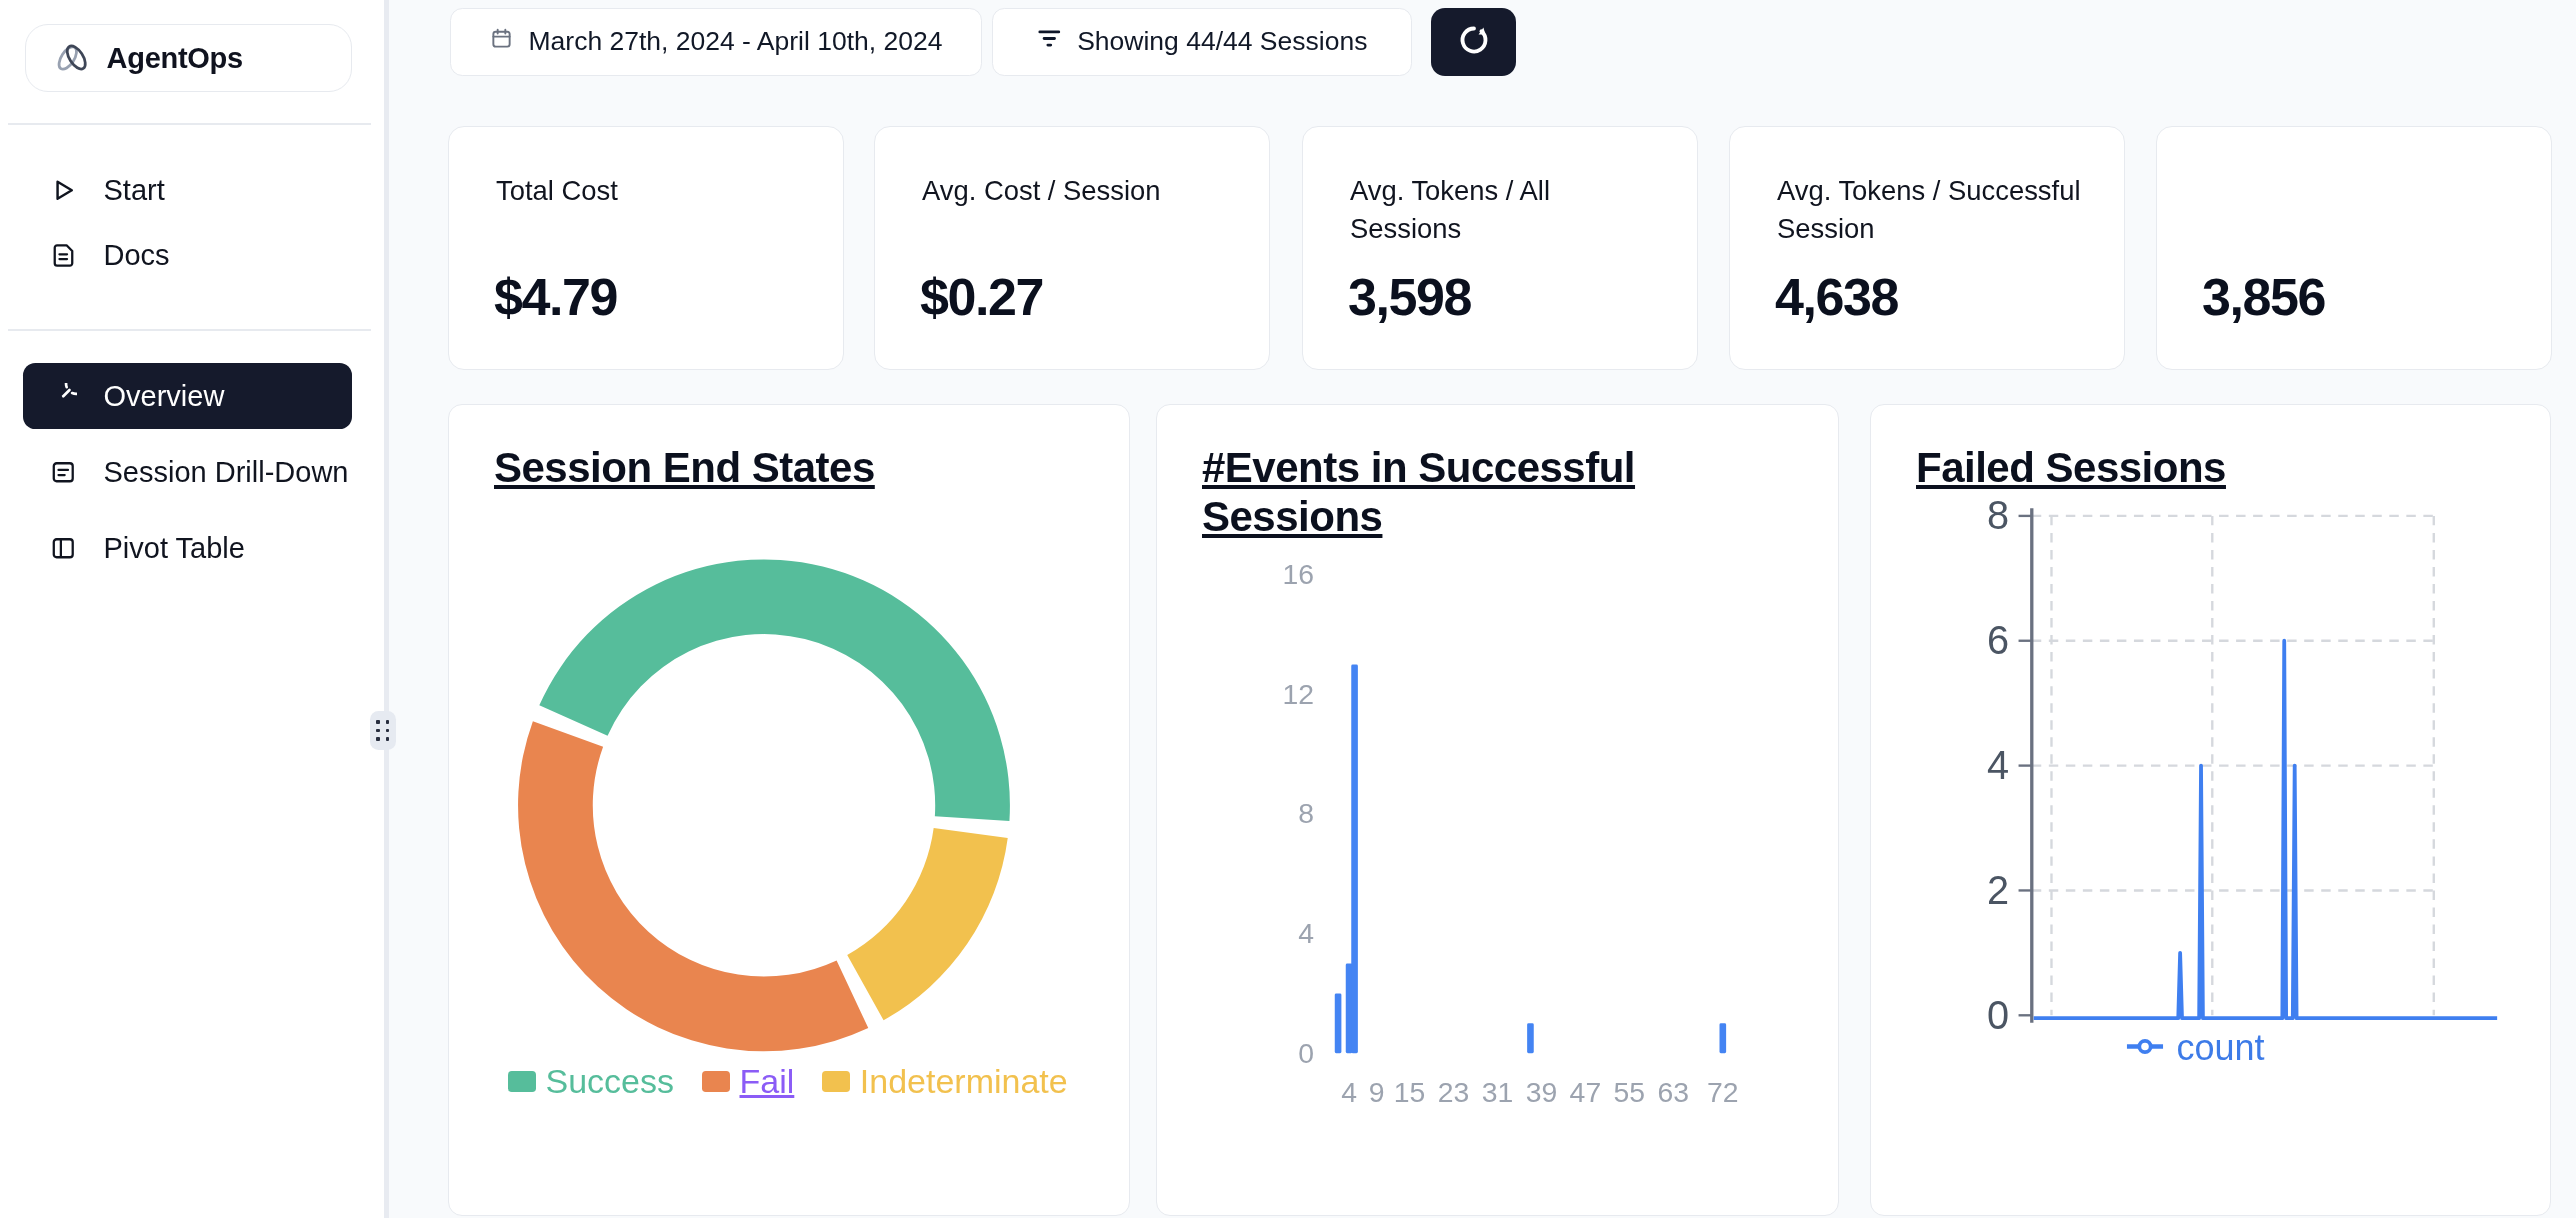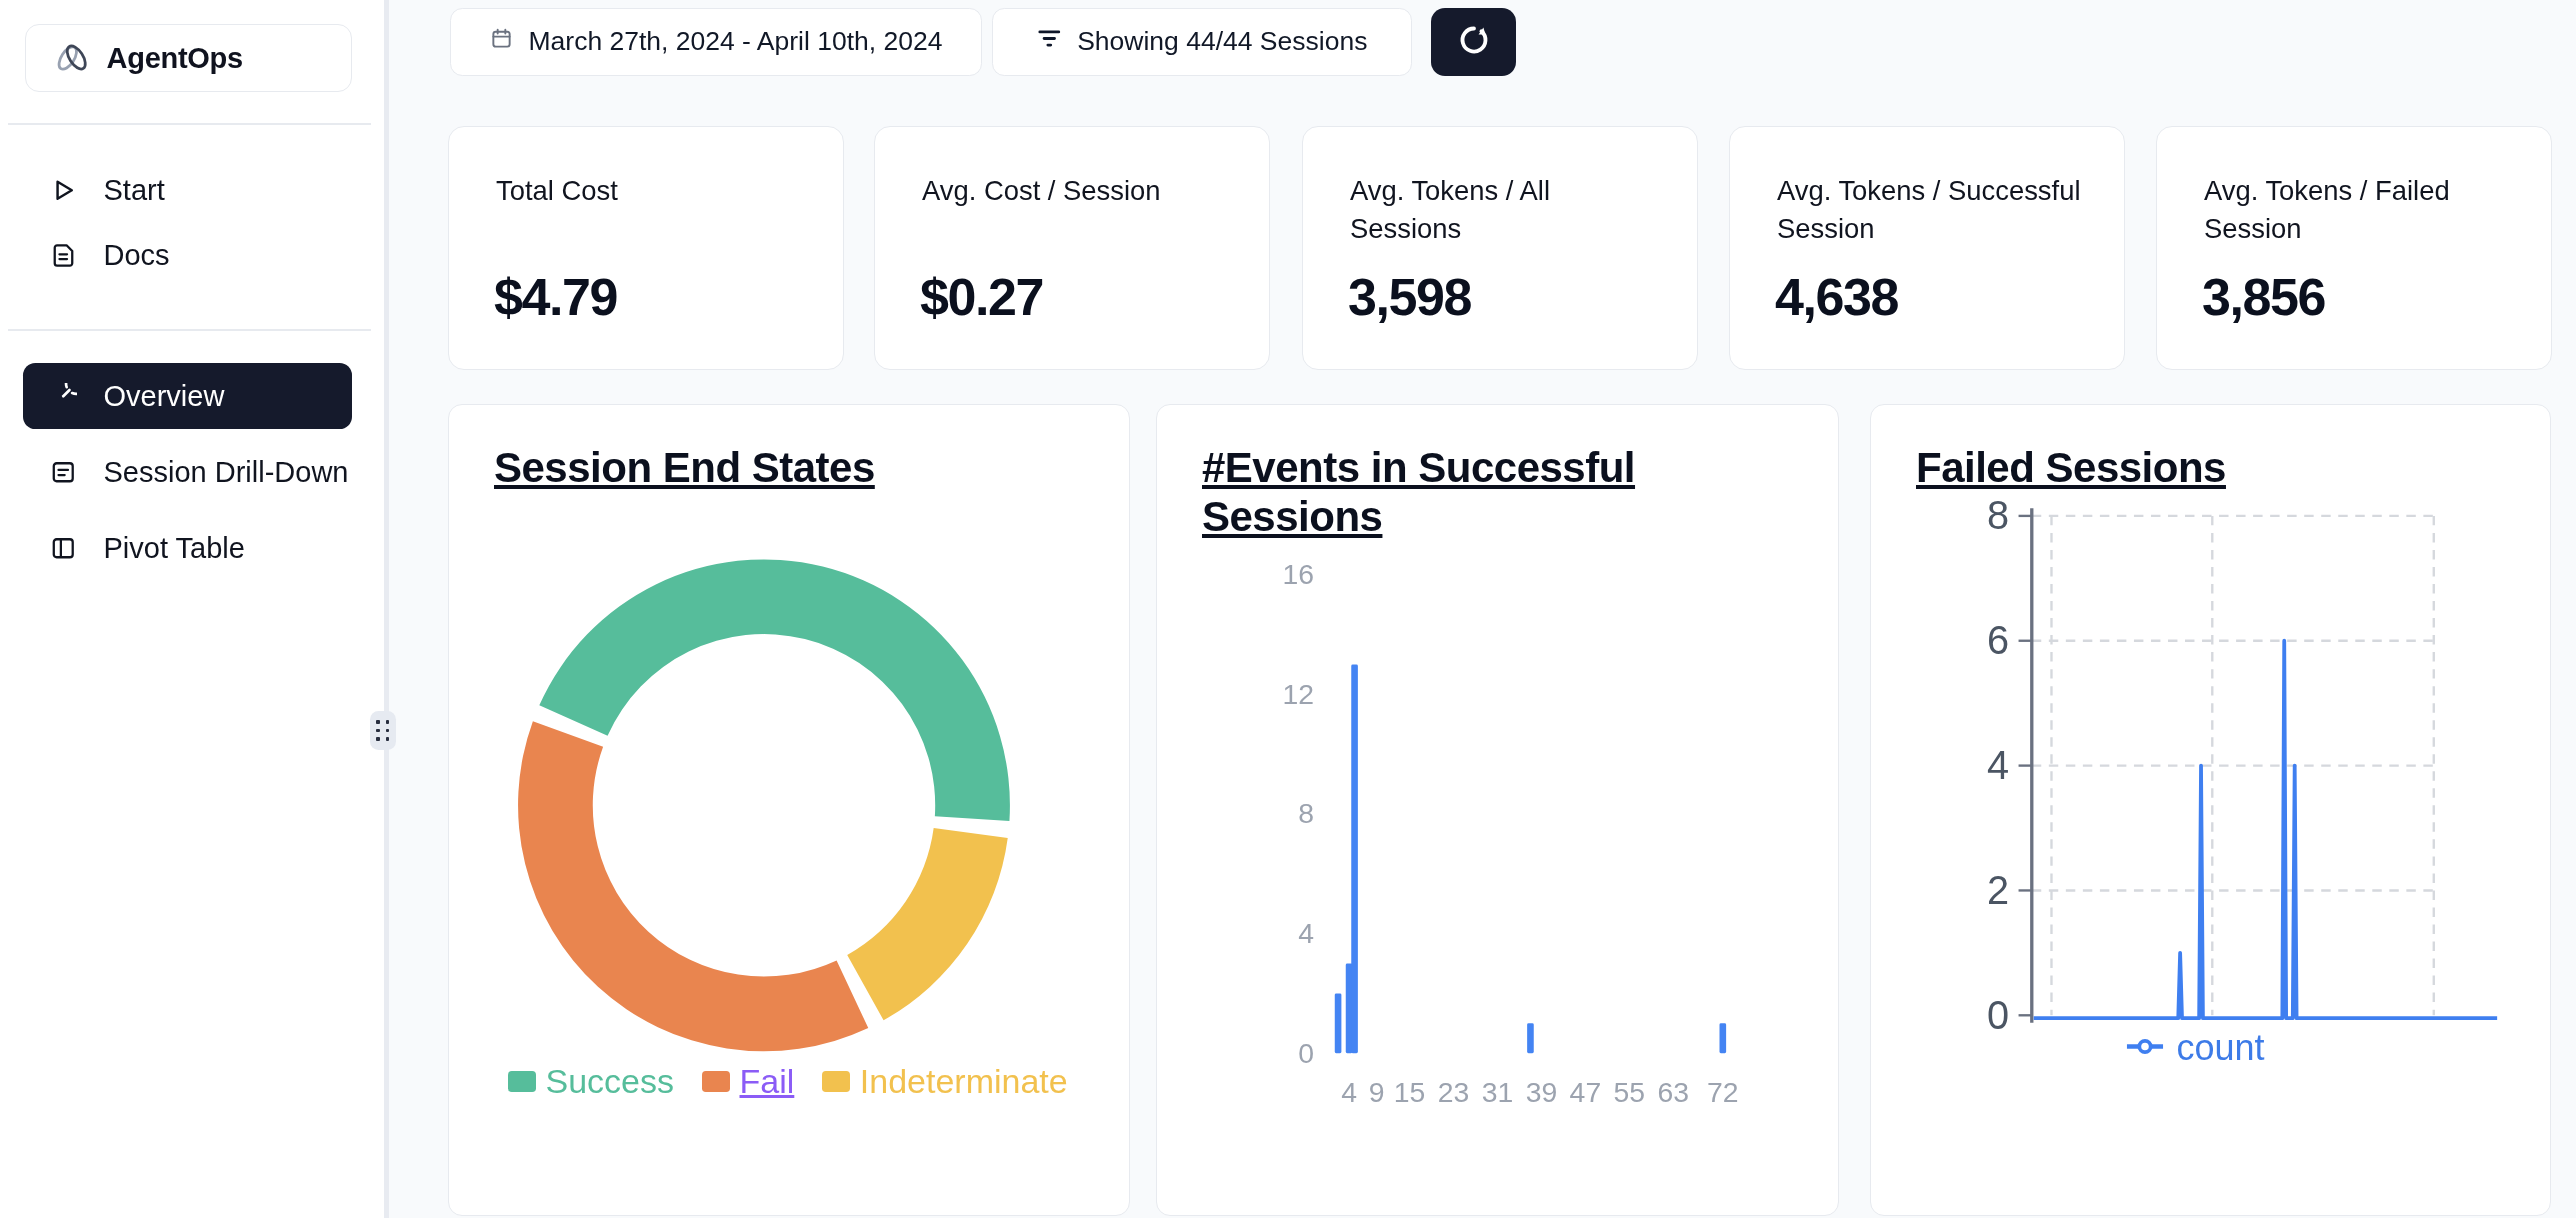--- a/index.html
+++ b/index.html
@@ -9,21 +9,21 @@
 
   
   .sidebar{position:absolute;left:0;top:0;width:384px;height:1219px;background:#FFFFFF;}
   .side-divider{position:absolute;left:384px;top:0;width:4.7px;height:1219px;background:#E8EBF1;}
   .drag-handle{position:absolute;left:370px;top:711px;width:25.6px;height:39px;background:#E6EAF1;
     border-radius:8.5px;display:flex;align-items:center;justify-content:center;cursor:col-resize;}
   .dots{display:grid;grid-template-columns:3.8px 3.8px;grid-auto-rows:3.8px;gap:4.7px 5.7px;}
   .dots span{width:3.8px;height:3.8px;background:#272D3E;border-radius:0.9px;}
 
   .logo-card{position:absolute;left:24.6px;top:24px;width:327px;height:68px;border:1.9px solid #E7EAEF;
-    border-radius:14px;display:flex;align-items:center;gap:17px;padding-left:28px;background:#fff;cursor:pointer;}
+    border-radius:23px;display:flex;align-items:center;gap:17px;padding-left:28px;background:#fff;cursor:pointer;}
   .logo-title{font-size:29px;font-weight:800;letter-spacing:-0.3px;color:#10131F;}
 
   .side-hr{position:absolute;left:7.6px;width:363px;height:1.9px;background:#E7EAEF;}
 
   .nav-item{position:absolute;left:23px;width:329px;height:59px;display:flex;align-items:center;
     gap:26px;padding-left:26.5px;border-radius:12.3px;cursor:pointer;font-size:29px;font-weight:500;color:#10141F;}
   .nav-item.selected{background:#151A2C;color:#FFFFFF;height:66px;}
   .nav-icon{width:28px;height:28px;flex:0 0 28px;display:flex;align-items:center;justify-content:center;}
 
   
@@ -176,21 +176,20 @@
   </div>
   <div class="stat-card" style="left:1302px">
     <div class="stat-label">Avg. Tokens / All Sessions</div>
     <div class="stat-value">3,598</div>
   </div>
   <div class="stat-card" style="left:1729px">
     <div class="stat-label">Avg. Tokens / Successful Session</div>
     <div class="stat-value">4,638</div>
   </div>
   <div class="stat-card" style="left:2156px">
-    <div class="stat-label">Avg. Tokens / Failed Session</div>
     <div class="stat-value">3,856</div>
   </div>
 
   <div class="chart-card" style="left:448px;width:682px">
     <div class="chart-title">Session End States</div>
     <svg id="donut-svg" class="chart-svg" width="682" height="812" viewBox="0 0 721 858">
         <path d="M95.47818101292381 317.2484728002919 A260 260 0 0 1 592.47653588269 439.49021911070673 L513.6355884414111 434.4797294578381 A181 181 0 0 0 167.64827216668925 349.38066760328013 Z" fill="#56BD9B"></path>
         <path d="M590.6941645460939 457.550217928266 A260 260 0 0 1 459.41115138612184 650.2008380381441 L421.0016092341848 581.1667372496311 A181 181 0 0 0 512.3947837801654 447.0522670962159 Z" fill="#F2C14E"></path>
         <path d="M443.25449088149645 658.465384378388 A260 260 0 0 1 88.67991859566382 334.07476273532615 L162.91563563775057 361.09435405805397 A181 181 0 0 0 409.7540878828879 586.9201329711086 Z" fill="#E9854F"></path>
       </svg>

